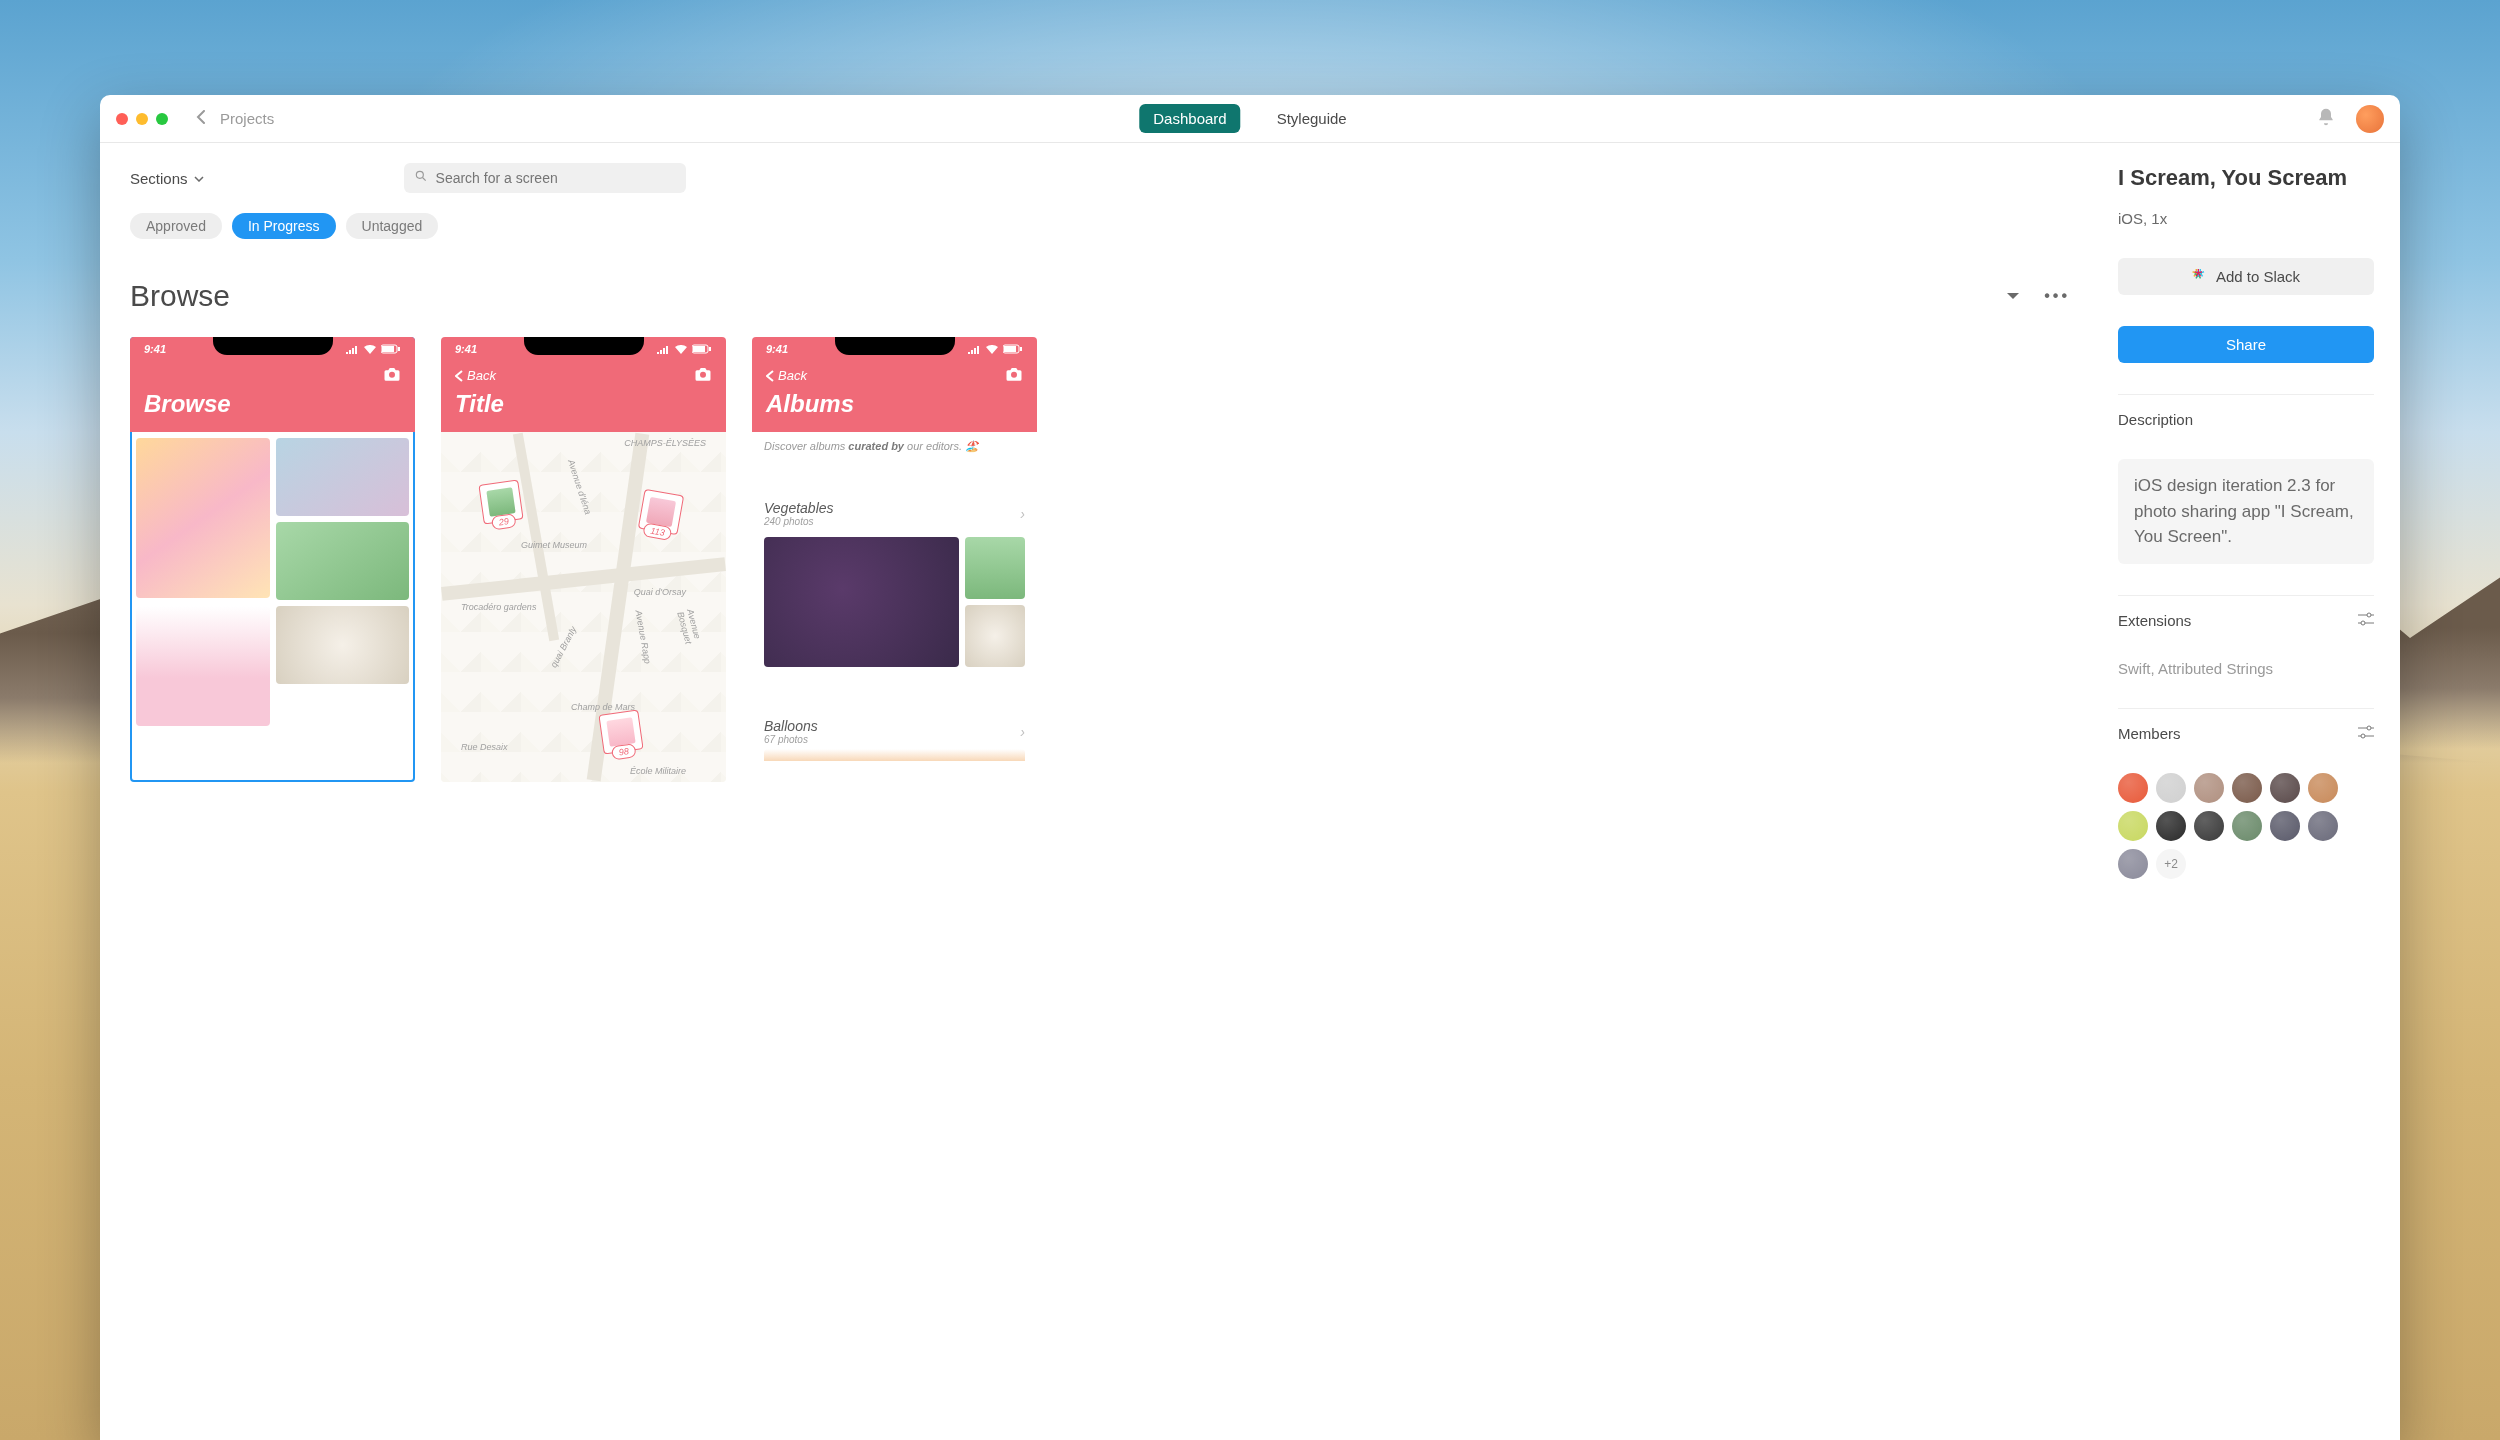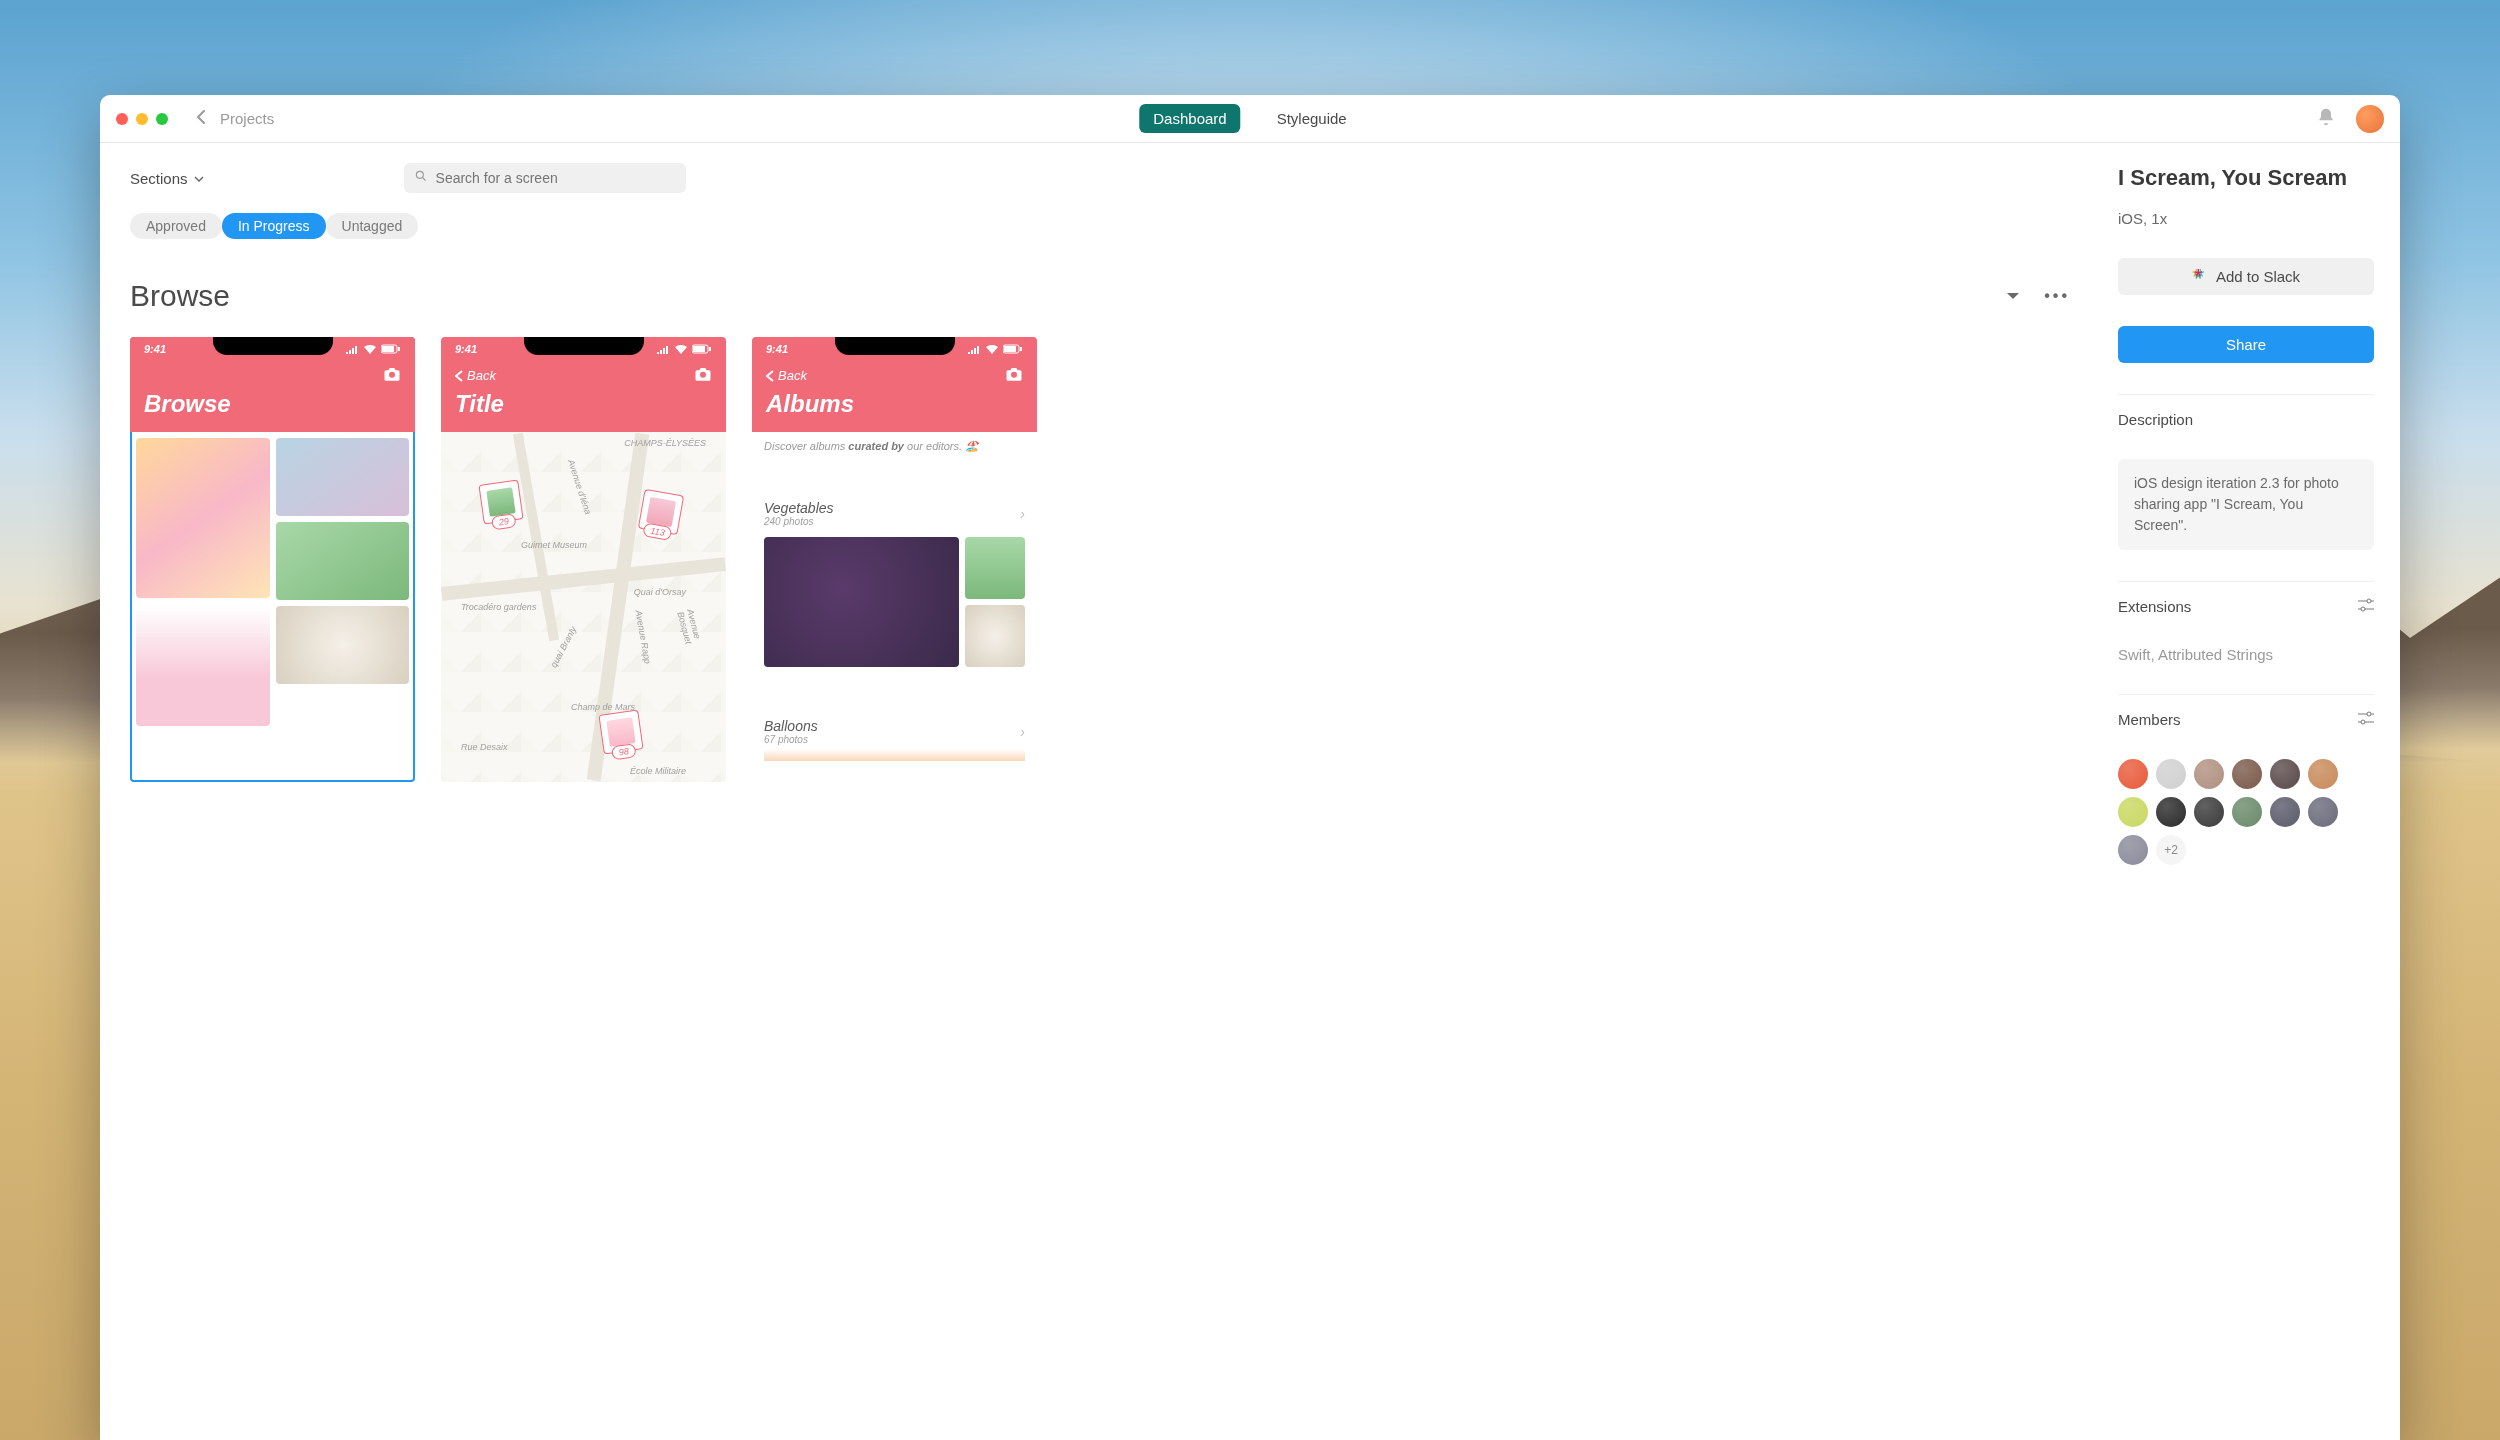--- a/index.html
+++ b/index.html
@@ -67,21 +67,21 @@
 .search-box {
   width: 282px; height: 30px;
   background: #f0f0f0; border-radius: 6px;
   display: flex; align-items: center; padding: 0 10px; gap: 8px;
 }
 .search-box input {
   border: none; background: transparent; outline: none;
   font-size: 14px; color: #9a9a9a; flex: 1;
 }
 .mag-icon { color: #9a9a9a; }
-.tags-row { display: flex; margin-bottom: 40px; }
+.tags-row { display: flex; gap: 10px; margin-bottom: 40px; }
 .tag-pill {
   padding: 5px 16px; border-radius: 20px; font-size: 14px;
   cursor: pointer;
 }
 .tag-pill.grey { background: #eeeeee; color: #7a7a7a; }
 .tag-pill.blue { background: #2196f3; color: #fff; }
 .section-header { display: flex; align-items: center; margin-bottom: 24px; }
 .section-title { font-size: 30px; color: #4a4a4a; font-weight: 400; }
 .section-actions { margin-left: auto; display: flex; gap: 24px; align-items: center; color: #6a6a6a; }
 .section-actions > * { cursor: pointer; }
@@ -192,21 +192,21 @@
   top: -5px; left: 2px;
 }
 .rp-section-hdr {
   display: flex; justify-content: space-between; align-items: center;
   font-size: 15px; color: #4a4a4a; font-weight: 500;
   border-top: 1px solid #eee; padding-top: 16px;
 }
 .sliders-icon { color: #7a7a7a; cursor: pointer; }
 .desc-box {
   background: #f5f5f5; border-radius: 6px; padding: 14px 16px;
-  font-size: 14px; color: #6a6a6a; line-height: 1.5;
+  font-size: 17px; color: #6a6a6a; line-height: 1.5;
 }
 .ext-text { font-size: 15px; color: #9a9a9a; }
 .members-grid { display: flex; flex-wrap: wrap; gap: 8px; }
 .member-av { width: 30px; height: 30px; border-radius: 50%; background: #888; }
 .member-more {
   width: 30px; height: 30px; border-radius: 50%;
   display: flex; align-items: center; justify-content: center;
   font-size: 12px; color: #8a8a8a; background: #f5f5f5;
 }
 </style>

